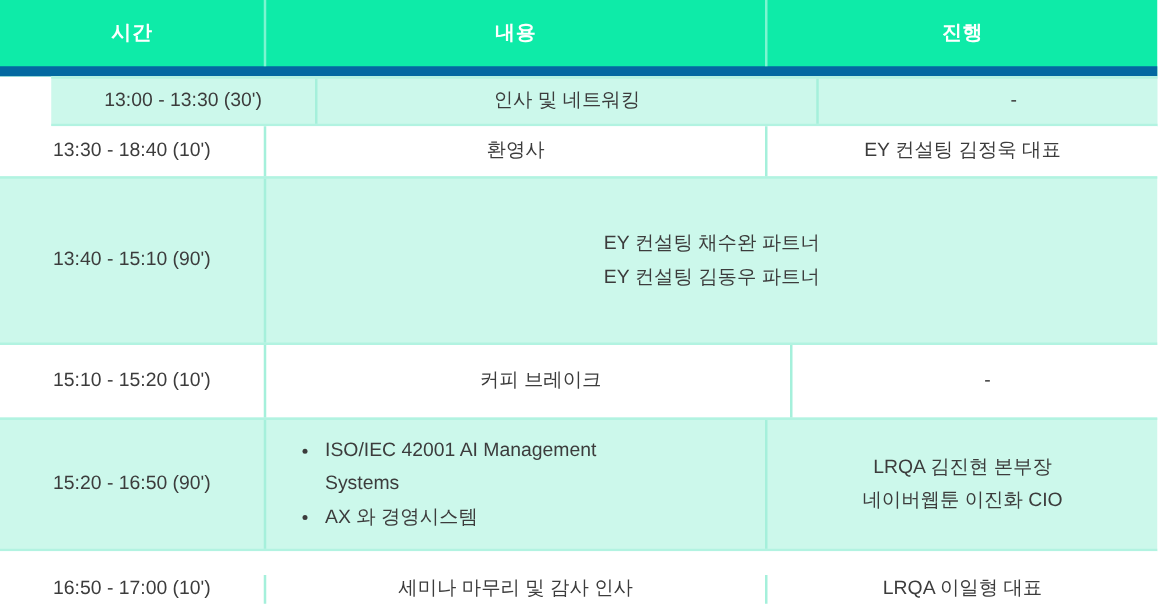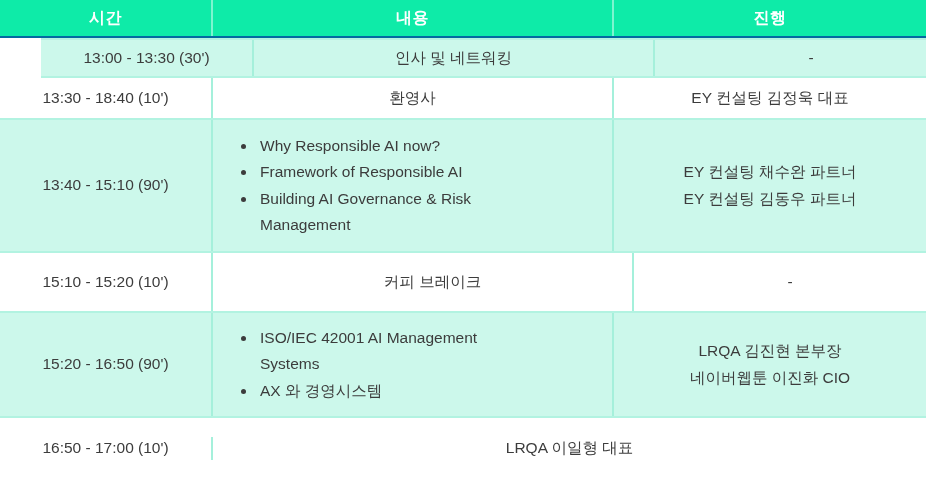--- a/index.html
+++ b/index.html
@@ -18,23 +18,23 @@
     font-size: 15.5px;
     color: var(--body-text, #3C3C3C);
     line-height: 1.45;
   }
   .col-time      { width: 213px; flex: 0 0 213px; }
   .col-content   { width: 401px; flex: 0 0 401px; }
   .col-presenter { width: 312px; flex: 1; }
 
   
   .header-row {
-    height: 38px;
+    height: 61px;
     background: var(--header-bg, #0EEBA8);
-    border-bottom: 2px solid #0369a1;
+    border-bottom: 8px solid #0369a1;
   }
   .header-row .cell {
     color: var(--header-text, #FFFFFF);
     font-weight: bold;
     font-size: 16px;
     letter-spacing: 0.5px;
   }
   .header-row .cell:not(:last-child) {
     border-right: 2px solid var(--header-divider, #7CF5D0);
   }
@@ -97,27 +97,20 @@
   </div>
 
   <div class="row body-row white r2">
     <div class="cell col-time">13:30 - 18:40 (10')</div>
     <div class="cell col-content">환영사</div>
     <div class="cell col-presenter">EY 컨설팅 김정욱 대표</div>
   </div>
 
   <div class="row body-row mint r3">
     <div class="cell col-time">13:40 - 15:10 (90')</div>
-    <div class="cell col-content content-left">
-      <ul class="bullets">
-        <li>Why Responsible AI now?</li>
-        <li>Framework of Responsible AI</li>
-        <li>Building AI Governance &amp; Risk Management</li>
-      </ul>
-    </div>
     <div class="cell col-presenter">
       <div class="presenter-lines">
         <div>EY 컨설팅 채수완 파트너</div>
         <div>EY 컨설팅 김동우 파트너</div>
       </div>
     </div>
   </div>
 
   <div class="row body-row white r4">
     <div class="cell col-time">15:10 - 15:20 (10')</div>
@@ -136,16 +129,17 @@
     <div class="cell col-presenter">
       <div class="presenter-lines">
         <div>LRQA 김진현 본부장</div>
         <div>네이버웹툰 이진화 CIO</div>
       </div>
     </div>
   </div>
 
   <div class="row body-row white r6">
     <div class="cell col-time">16:50 - 17:00 (10')</div>
+    <div class="cell col-content">세미나 마무리 및 감사 인사</div>
     <div class="cell col-presenter">LRQA 이일형 대표</div>
   </div>
 
 </div>
 
 </body></html>

